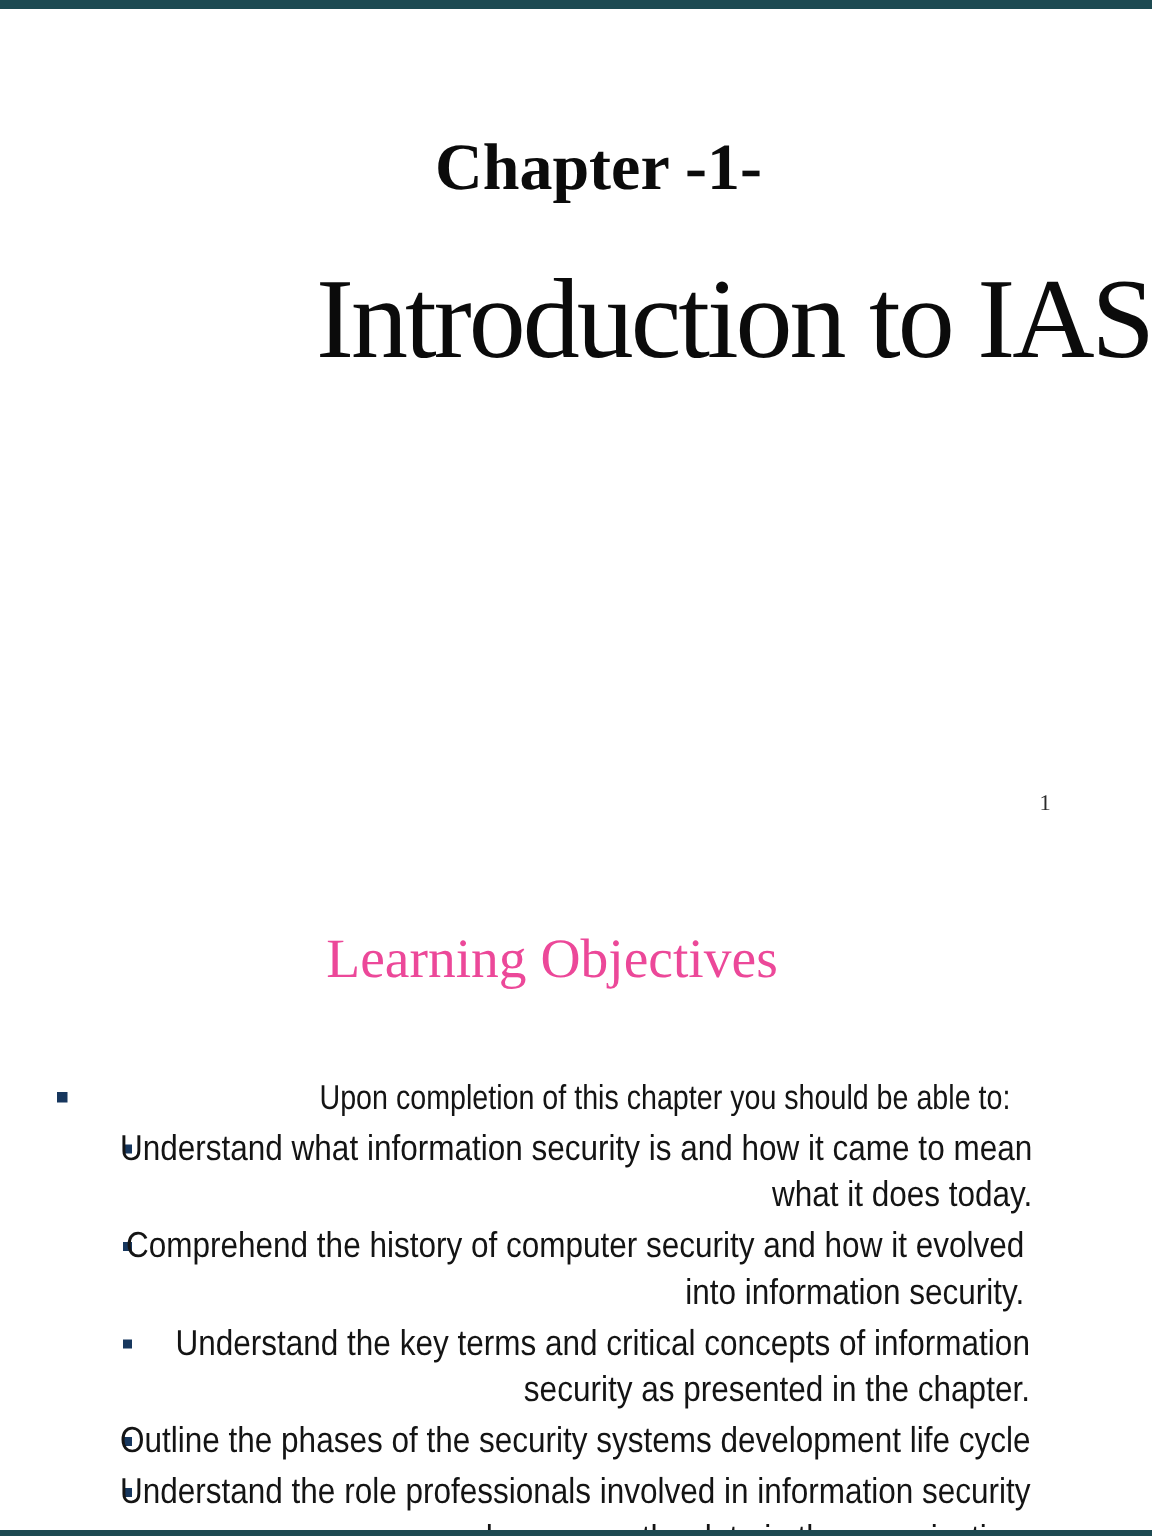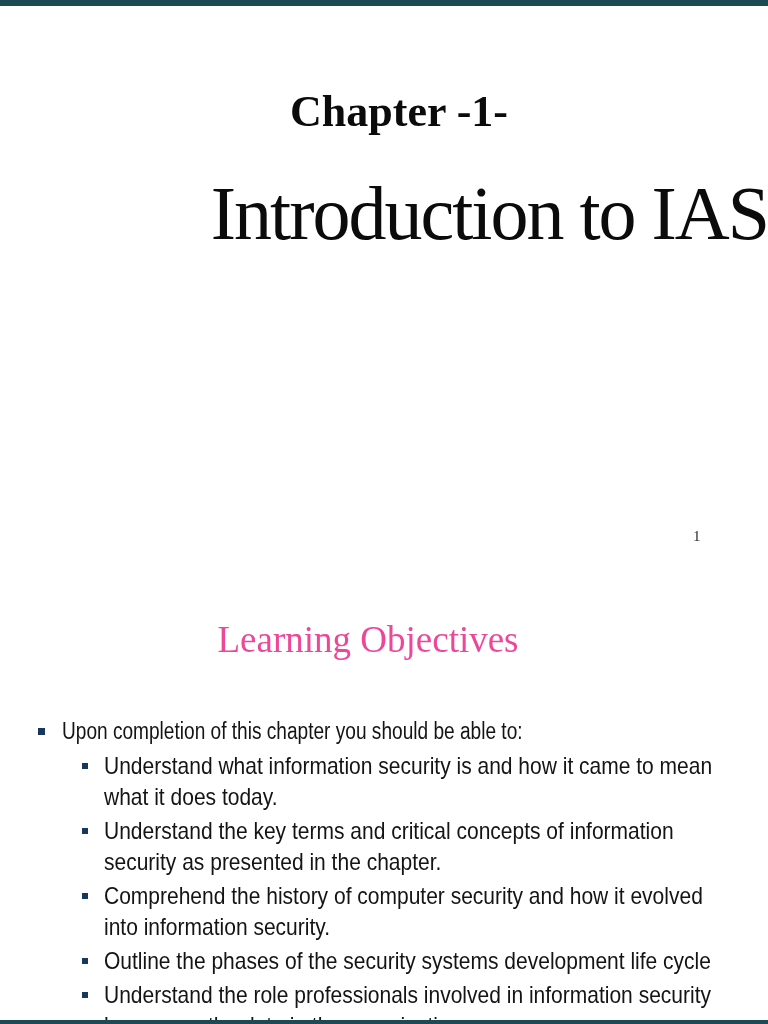--- a/index.html
+++ b/index.html
@@ -78,23 +78,24 @@
     right: 0;
     margin: 0;
     padding: 0;
     list-style: none;
   }
   .bullets li {
     position: relative;
     margin: 0 0 3px 0;
     line-height: 31px;
     color: #141414;
+    text-align: right;
   }
   .bullets li.l1 { padding-left: 62px; font-size: 23px; }
-  .bullets li.l2 { padding-left: 104px; font-size: 24px; }
+  .bullets li.l2 { padding-left: 80px; font-size: 24px; }
   .sq {
     position: absolute;
     display: block;
     background: #17375e;
   }
   li.l1 .sq { left: 38px; top: 12px; width: 7px; height: 7px; }
   li.l2 .sq { left: 82px; top: 13px; width: 6px; height: 6px; }
   .bt {
     display: inline-block;
     white-space: pre;
@@ -123,27 +124,27 @@
         <span class="sq" style="background: rgb(23, 55, 94);"></span>
         <span class="bt">Upon completion of this chapter you should be able to:</span>
       </li>
       <li class="l2">
         <span class="sq" style="background: rgb(23, 55, 94);"></span>
         <span class="bt">Understand what information security is and how it came to mean
 what it does today.</span>
       </li>
       <li class="l2">
         <span class="sq" style="background: rgb(23, 55, 94);"></span>
-        <span class="bt">Understand the key terms and critical concepts of information
-security as presented in the chapter.</span>
+        <span class="bt">Comprehend the history of computer security and how it evolved
+into information security.</span>
       </li>
       <li class="l2">
         <span class="sq" style="background: rgb(23, 55, 94);"></span>
-        <span class="bt">Comprehend the history of computer security and how it evolved
-into information security.</span>
+        <span class="bt">Understand the key terms and critical concepts of information
+security as presented in the chapter.</span>
       </li>
       <li class="l2">
         <span class="sq" style="background: rgb(23, 55, 94);"></span>
         <span class="bt">Outline the phases of the security systems development life cycle</span>
       </li>
       <li class="l2">
         <span class="sq" style="background: rgb(23, 55, 94);"></span>
         <span class="bt">Understand the role professionals involved in information security
 have upon the data in the organization.</span>
       </li>

